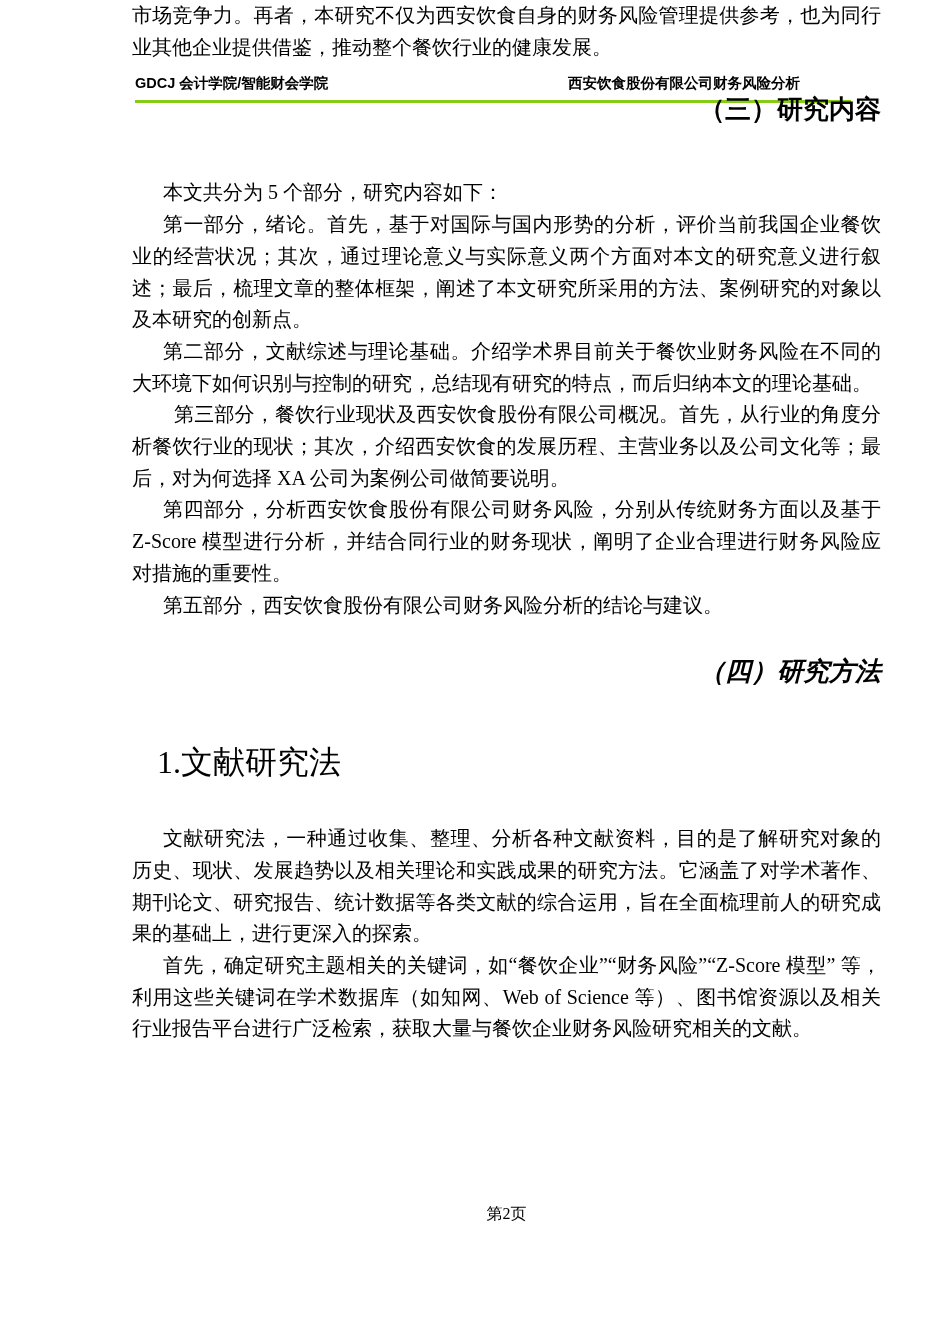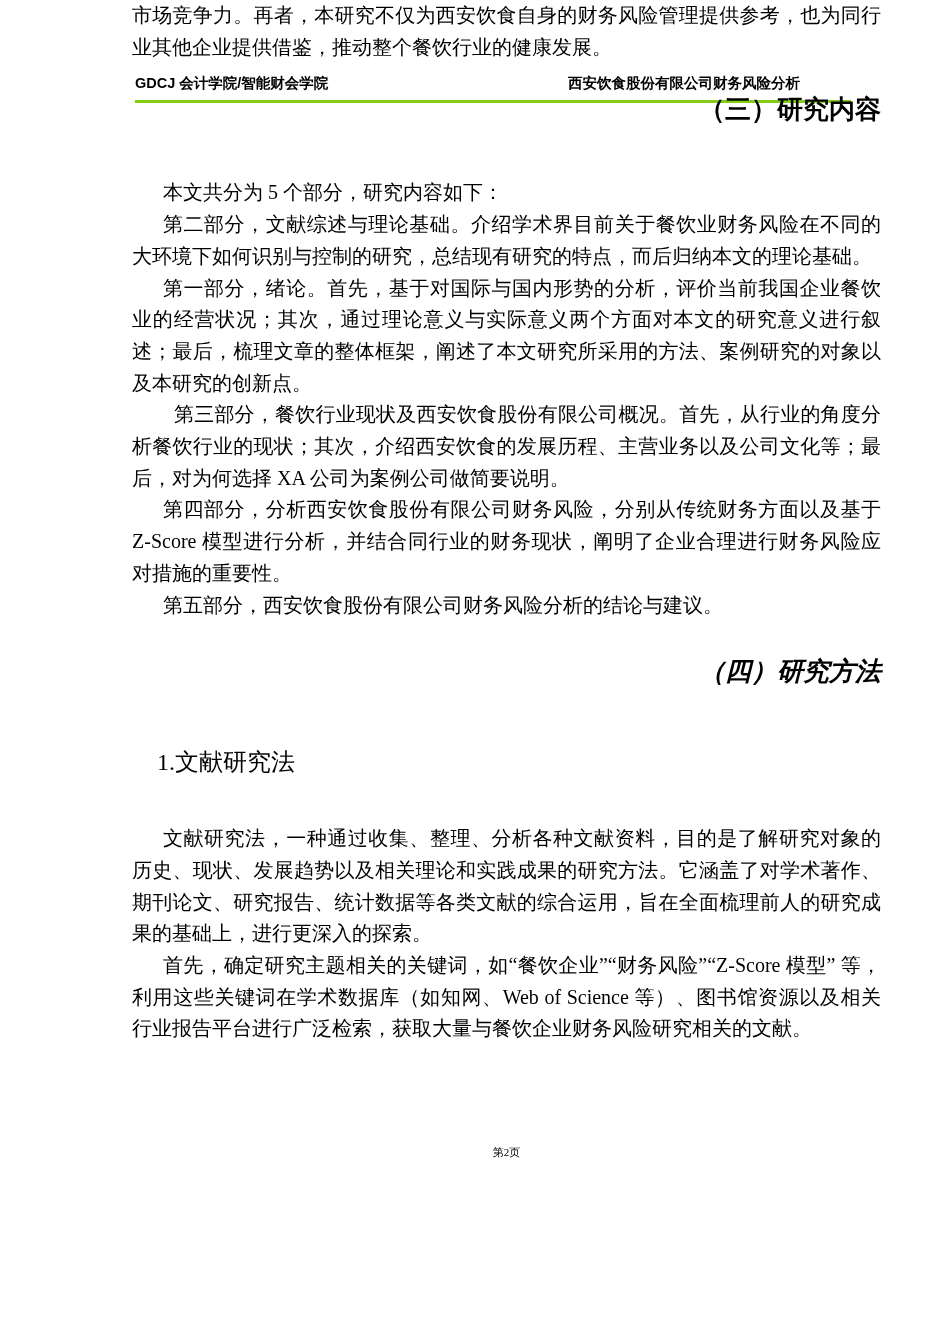--- a/index.html
+++ b/index.html
@@ -29,49 +29,49 @@
     font-family:"Liberation Sans","DejaVu Sans",sans-serif;
     font-weight:bold; font-size:26px; line-height:36px;
     margin:28px 0 0 61px; text-align:right; white-space:nowrap;
   }
   .heading-major.h4 { margin-top:32px;font-style:italic; }
   .group-s3 { margin-top:50px; }
   .group-m1 { margin-top:44px; }
   .body-p { text-indent:31px; }
   .body-p.wide-indent { text-indent:42px; }
   .heading-sub {
-    font-size:24px; line-height:34px; font-weight:400;
+    font-size:32px; line-height:34px; font-weight:400;
     margin:56px 0 0 25px; text-align:left; white-space:nowrap;
   }
   
   .page-footer {
-    position:absolute; left:132px; top:1141px; width:749px;
-    text-align:center; font-size:11px; line-height:22px;
+    position:absolute; left:132px; top:1203px; width:749px;
+    text-align:center; font-size:16px; line-height:22px;
   }
 </style>
 </head>
 <body>
 
 <div class="page">
 
   <div class="page-header">
     <span class="hdr-left">GDCJ 会计学院/智能财会学院</span>
     <span class="hdr-right">西安饮食股份有限公司财务风险分析</span>
   </div>
 
   <div class="content">
 
     <p class="p-continuation">市场竞争力。再者，本研究不仅为西安饮食自身的财务风险管理提供参考，也为同行业其他企业提供借鉴，推动整个餐饮行业的健康发展。</p>
 
     <div class="heading-major h3">（三）研究内容</div>
 
     <div class="group-s3">
       <p class="body-p">本文共分为 5 个部分，研究内容如下：</p>
+      <p class="body-p">第一部分，绪论。首先，基于对国际与国内形势的分析，评价当前我国企业餐饮业的经营状况；其次，通过理论意义与实际意义两个方面对本文的研究意义进行叙述；最后，梳理文章的整体框架，阐述了本文研究所采用的方法、案例研究的对象以及本研究的创新点。</p>
       <p class="body-p">第二部分，文献综述与理论基础。介绍学术界目前关于餐饮业财务风险在不同的大环境下如何识别与控制的研究，总结现有研究的特点，而后归纳本文的理论基础。</p>
-      <p class="body-p">第一部分，绪论。首先，基于对国际与国内形势的分析，评价当前我国企业餐饮业的经营状况；其次，通过理论意义与实际意义两个方面对本文的研究意义进行叙述；最后，梳理文章的整体框架，阐述了本文研究所采用的方法、案例研究的对象以及本研究的创新点。</p>
       <p class="body-p wide-indent">第三部分，餐饮行业现状及西安饮食股份有限公司概况。首先，从行业的角度分析餐饮行业的现状；其次，介绍西安饮食的发展历程、主营业务以及公司文化等；最后，对为何选择 XA 公司为案例公司做简要说明。</p>
       <p class="body-p">第四部分，分析西安饮食股份有限公司财务风险，分别从传统财务方面以及基于 Z-Score 模型进行分析，并结合同行业的财务现状，阐明了企业合理进行财务风险应对措施的重要性。</p>
       <p class="body-p">第五部分，西安饮食股份有限公司财务风险分析的结论与建议。</p>
     </div>
 
     <div class="heading-major h4">（四）研究方法</div>
 
     <div class="heading-sub">1.文献研究法</div>
 
     <div class="group-m1">

